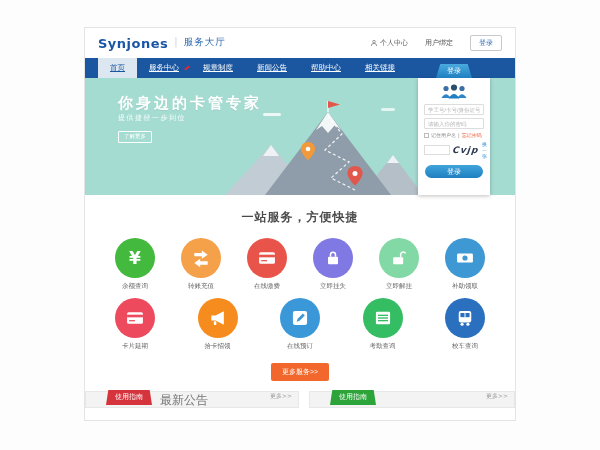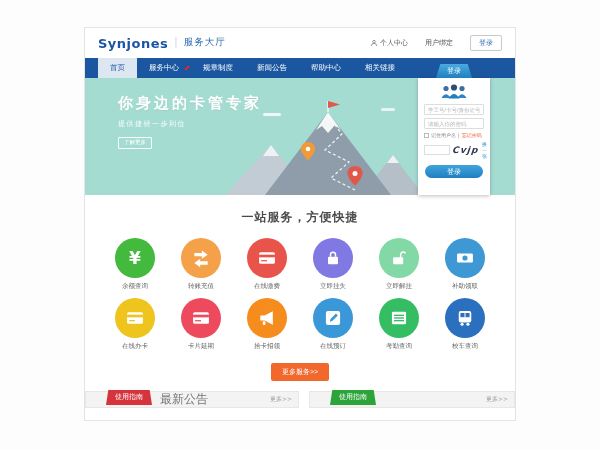--- a/index.html
+++ b/index.html
@@ -13,28 +13,28 @@
   .logo { font-size:13px; font-weight:bold; color:#1a55a5; letter-spacing:.5px; position:relative; }
   .logo-slash { position:absolute; left:99px; top:39px; width:6px; height:2px; background:#e8262d; transform:rotate(-40deg); border-radius:1px; }
   .tb-divider { color:#ccd3da; font-size:10px; margin:0 6px; }
   .site-name { font-size:9.5px; color:#2e6cb0; letter-spacing:1px; }
   .top-links { display:flex; align-items:center; gap:17px; }
   .top-link { font-size:7px; color:#555; text-decoration:none; display:flex; align-items:center; gap:2px; }
   .tb-login { font-size:7px; color:#2e6cb0; border:1px solid #c9c9c9; background:#fff; padding:2px 8px; border-radius:2px; }
 
   
   .mainnav { height:20px; display:flex; align-items:stretch; padding-left:13px; }
-  .nav-item { color:#fff; font-size:7.5px; line-height:20px; padding:0 12px; cursor:pointer; }
+  .nav-item { color:#fff; font-size:7.5px; line-height:20px; padding:0 12px; cursor:pointer;text-decoration:underline; }
   .nav-item.active { background:#dde7f1; color:#1b57a0; }
 
   
   .hero { position:relative; height:117px; }
   .hero-text { position:absolute; left:33px; top:16px; color:#fff; z-index:2; }
   .hero-title { font-size:15px; font-weight:bold; letter-spacing:3px; text-shadow:0 1px 1px rgba(0,0,0,.06); }
-  .hero-subtitle { font-size:7px; margin-top:6px; letter-spacing:1.5px; opacity:.95; }
+  .hero-subtitle { font-size:7px; margin-top:0; letter-spacing:1.5px; opacity:.95; }
   .hero-cta { margin-top:6px; font-size:5.5px; color:#fff; background:transparent; border:1px solid rgba(255,255,255,.95); padding:1.5px 5px; border-radius:1px; }
   .mountains { position:absolute; left:128px; bottom:0; width:210px; height:95px; z-index:1; }
 
   
   .login-card { position:absolute; right:25px; top:-14px; width:72px; z-index:3; }
   .login-tab { width:36px; height:14px; margin:0 auto; color:#fff; font-size:7px; text-align:center; line-height:14px; background:linear-gradient(#4aabdf,#1f7fc0); clip-path:polygon(12% 0,88% 0,100% 100%,0 100%); }
   .login-body { background:#fff; height:117px; box-shadow:0 1px 4px rgba(0,0,0,.25); padding:4px 6px; display:flex; flex-direction:column; }
   .users-icon { display:block; margin:1px auto 2px; }
   .lg-input { width:100%; height:11px; border:1px solid #ddd; border-radius:1px; margin-top:3px; font-size:5.5px; padding:0 3px; color:#666; }
   .lg-input::placeholder { color:#b5b5b5; }
@@ -54,21 +54,21 @@
   .svc { width:56px; display:flex; flex-direction:column; align-items:center; cursor:pointer; }
   .circle { width:40px; height:40px; border-radius:50%; display:flex; align-items:center; justify-content:center; }
   .glyph { color:#fff; font-size:17px; font-weight:bold; line-height:1; }
   .svc-label { font-size:6.5px; color:#666; margin-top:4px; }
   .more-btn { margin-top:5px; color:#fff; font-size:7px; padding:4px 11px; border:none; border-radius:2px; }
 
   
   .announce { margin-top:10px; }
   .announce .sec-title { margin-bottom:9px; }
   .panels { display:flex; justify-content:space-between; }
-  .panel-head { height:17px; background:#f3f3f3; border:1px solid #e7e7e7; display:flex; align-items:center; position:relative; }
+  .panel-head { height:17px; background:#f3f3f3; border:1px solid #e7e7e7; display:flex; position:relative; }
   .panel-head.left { width:214px; }
   .panel-head.right { width:206px; }
   .ribbon { height:15px; line-height:15px; color:#fff; font-size:7px; padding:0 9px; position:relative; top:-2px; margin-left:20px; clip-path:polygon(5% 0,95% 0,100% 100%,0 100%); }
   .tab2 { font-size:12px; color:#777; margin-left:8px; }
   .more-link { margin-left:auto; margin-right:6px; font-size:6px; color:#999; text-decoration:none; }
 </style>
 </head>
 <body>
 
 <div class="page">
@@ -216,30 +216,20 @@
             <rect x="2.5" y="6.5" width="19" height="11" rx="1.5" fill="#fff"></rect>
                 <circle cx="12" cy="12" r="3.1" style="fill:var(--c)"></circle>
           </svg>
         </div>
         <div class="svc-label">补助领取</div>
       </div>
     </div>
 
     <div class="svc-row">
       <div class="svc">
-        <div class="circle" style="background: rgb(238, 196, 29); --c: #eec41d;">
-          <svg width="20" height="20" viewBox="0 0 24 24">
-            <rect x="2.5" y="5" width="19" height="14" rx="2" fill="#fff"></rect>
-                <rect x="2.5" y="8" width="19" height="3.2" style="fill:var(--c)"></rect>
-                <rect x="5" y="14.5" width="7" height="1.5" style="fill:var(--c)"></rect>
-          </svg>
-        </div>
-        <div class="svc-label">在线办卡</div>
-      </div>
-      <div class="svc">
         <div class="circle" style="background: rgb(238, 74, 94); --c: #ee4a5e;">
           <svg width="20" height="20" viewBox="0 0 24 24">
             <rect x="2.5" y="5" width="19" height="14" rx="2" fill="#fff"></rect>
                 <rect x="2.5" y="8" width="19" height="3.2" style="fill:var(--c)"></rect>
                 <rect x="5" y="14.5" width="7" height="1.5" style="fill:var(--c)"></rect>
           </svg>
         </div>
         <div class="svc-label">卡片延期</div>
       </div>
       <div class="svc">

